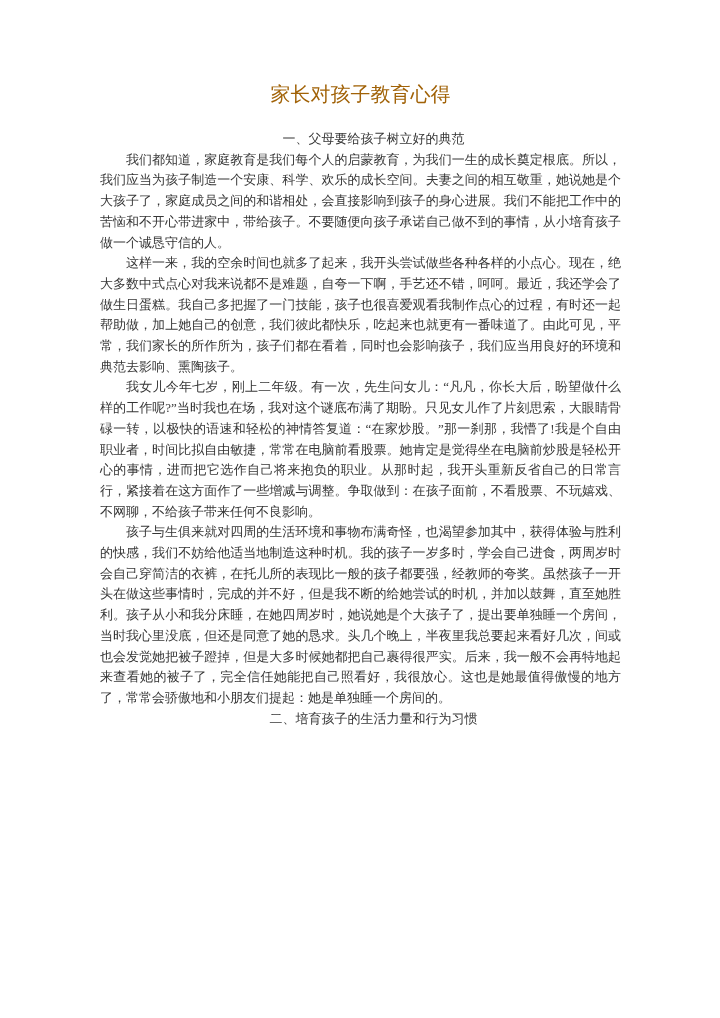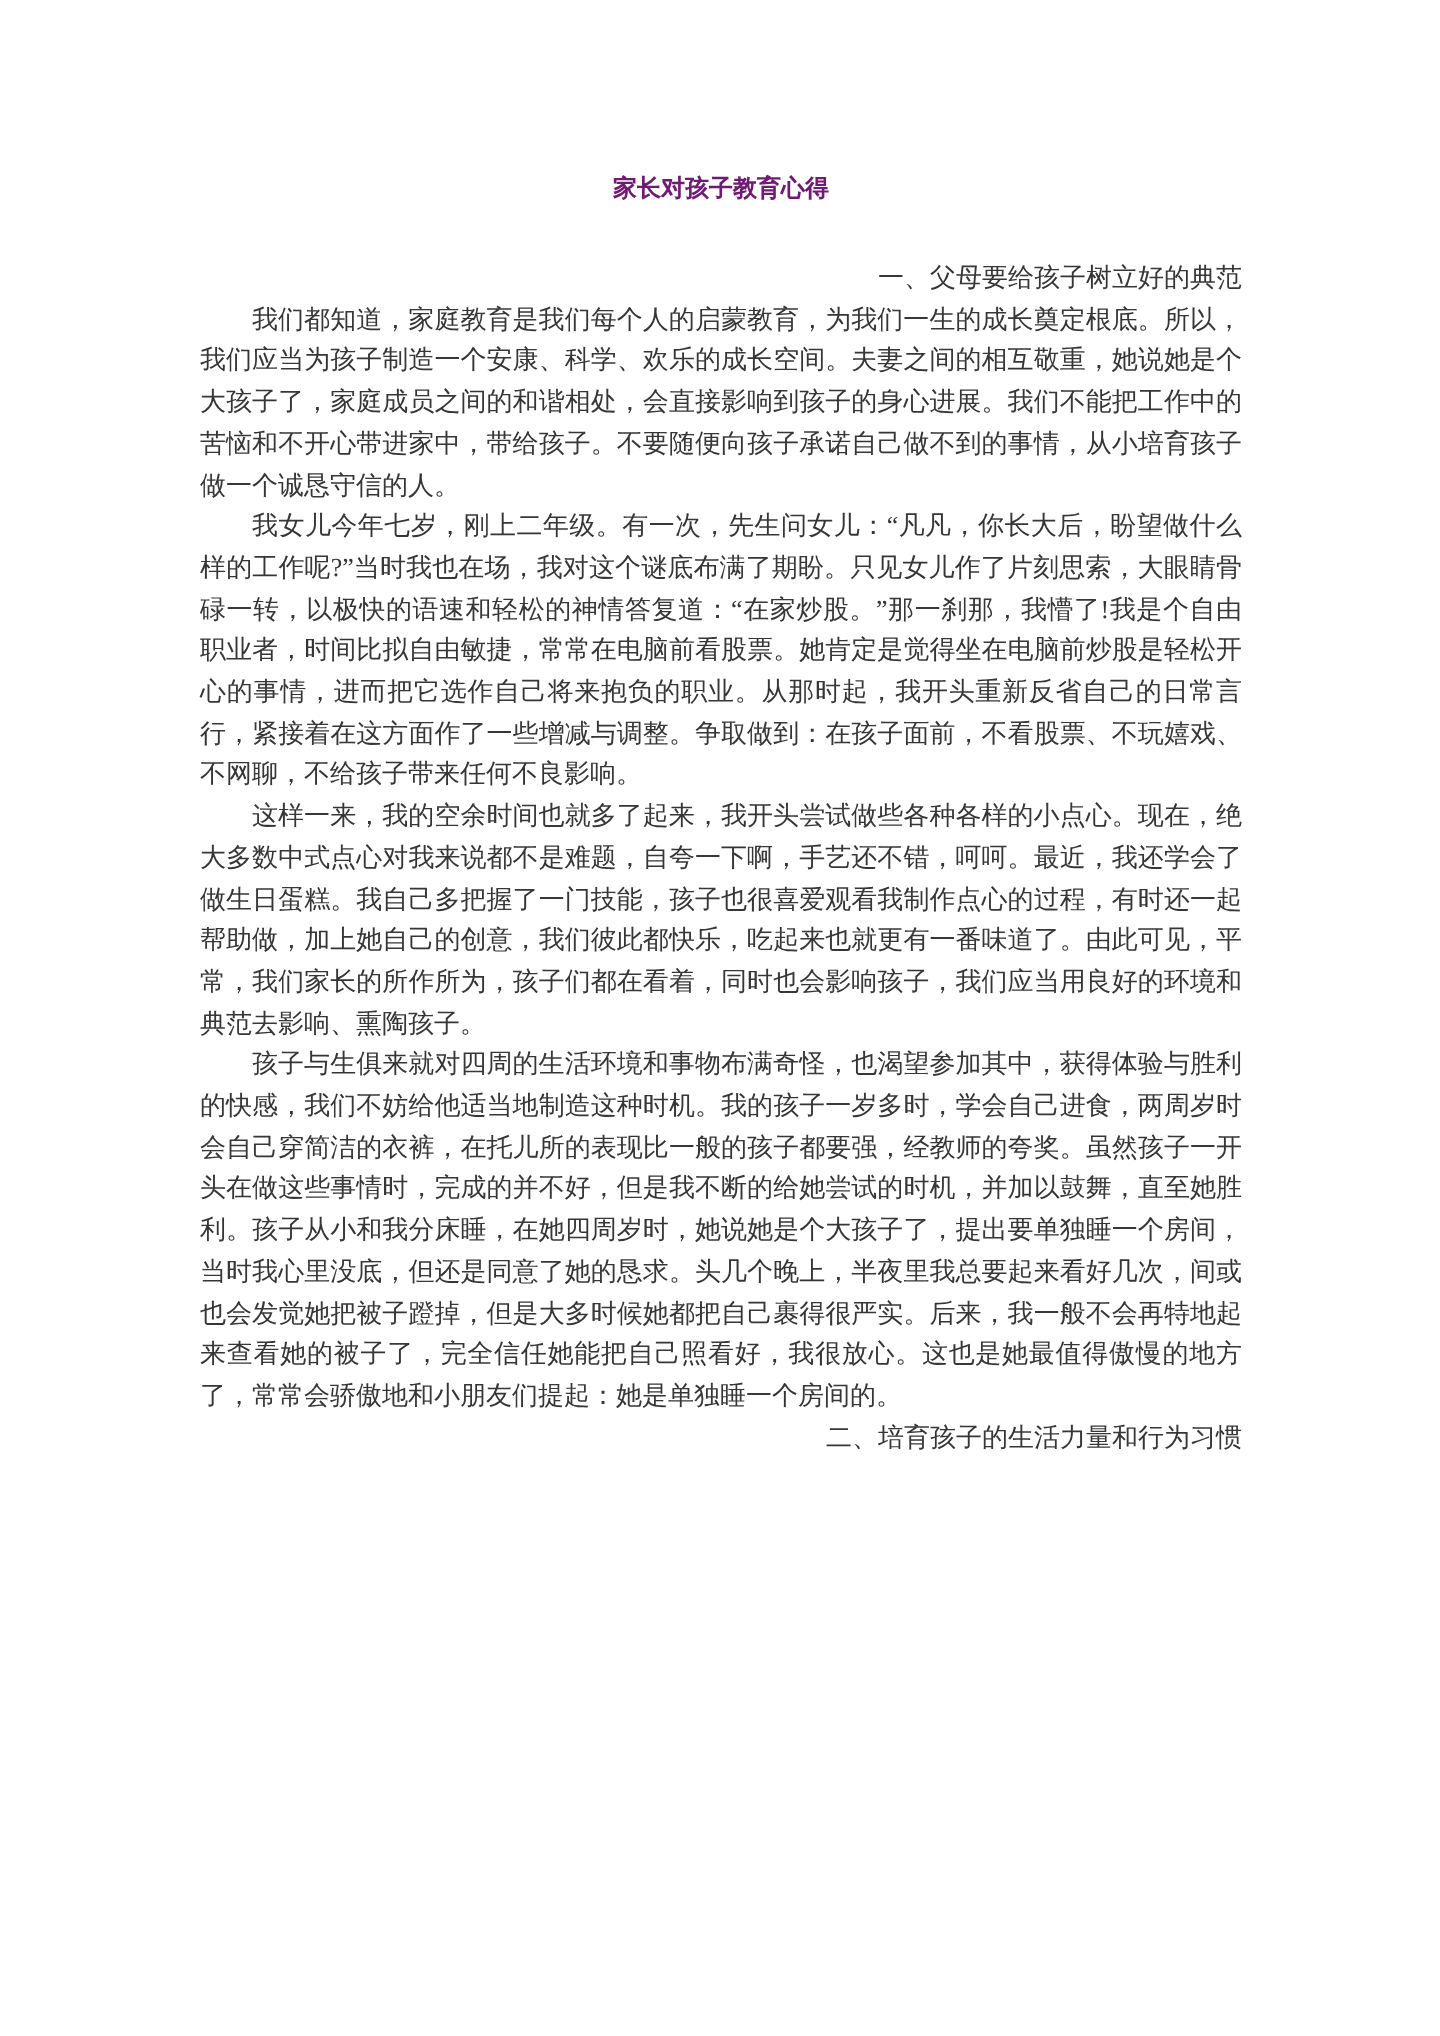--- a/index.html
+++ b/index.html
@@ -14,45 +14,45 @@
     margin: 0 auto;
     background: #ffffff;
     box-sizing: border-box;
     padding: 86px 99px 40px 100px;
     overflow: hidden;
     font-family: "Liberation Serif", "DejaVu Serif", serif;
     color: #363636;
   }
   .doc-title {
     margin: 0 0 26px 0;
-    font-size: 12px;
+    font-size: 20px;
     line-height: 17px;
-    font-weight: bold;
+    font-weight: normal;
     text-align: center;
-    color: #701a75;
+    color: #a16207;
   }
   .doc-body p {
     margin: 0;
     font-size: 13px;
     line-height: 20.7px;
     text-align: justify;
     text-indent: 2em;
     word-break: break-all;
     color: #363636;
   }
   .doc-body p.heading {
-    text-align: right;
+    text-align: center;
   }
 </style>
 </head>
 <body>
 
 <div class="page">
   <h1 class="doc-title">家长对孩子教育心得</h1>
   <main class="doc-body">
       <p class="block heading">一、父母要给孩子树立好的典范</p>
       <p class="block paragraph">我们都知道，家庭教育是我们每个人的启蒙教育，为我们一生的成长奠定根底。所以，我们应当为孩子制造一个安康、科学、欢乐的成长空间。夫妻之间的相互敬重，她说她是个大孩子了，家庭成员之间的和谐相处，会直接影响到孩子的身心进展。我们不能把工作中的苦恼和不开心带进家中，带给孩子。不要随便向孩子承诺自己做不到的事情，从小培育孩子做一个诚恳守信的人。</p>
+      <p class="block paragraph">这样一来，我的空余时间也就多了起来，我开头尝试做些各种各样的小点心。现在，绝大多数中式点心对我来说都不是难题，自夸一下啊，手艺还不错，呵呵。最近，我还学会了做生日蛋糕。我自己多把握了一门技能，孩子也很喜爱观看我制作点心的过程，有时还一起帮助做，加上她自己的创意，我们彼此都快乐，吃起来也就更有一番味道了。由此可见，平常，我们家长的所作所为，孩子们都在看着，同时也会影响孩子，我们应当用良好的环境和典范去影响、熏陶孩子。</p>
       <p class="block paragraph">我女儿今年七岁，刚上二年级。有一次，先生问女儿：“凡凡，你长大后，盼望做什么样的工作呢?”当时我也在场，我对这个谜底布满了期盼。只见女儿作了片刻思索，大眼睛骨碌一转，以极快的语速和轻松的神情答复道：“在家炒股。”那一刹那，我懵了!我是个自由职业者，时间比拟自由敏捷，常常在电脑前看股票。她肯定是觉得坐在电脑前炒股是轻松开心的事情，进而把它选作自己将来抱负的职业。从那时起，我开头重新反省自己的日常言行，紧接着在这方面作了一些增减与调整。争取做到：在孩子面前，不看股票、不玩嬉戏、不网聊，不给孩子带来任何不良影响。</p>
-      <p class="block paragraph">这样一来，我的空余时间也就多了起来，我开头尝试做些各种各样的小点心。现在，绝大多数中式点心对我来说都不是难题，自夸一下啊，手艺还不错，呵呵。最近，我还学会了做生日蛋糕。我自己多把握了一门技能，孩子也很喜爱观看我制作点心的过程，有时还一起帮助做，加上她自己的创意，我们彼此都快乐，吃起来也就更有一番味道了。由此可见，平常，我们家长的所作所为，孩子们都在看着，同时也会影响孩子，我们应当用良好的环境和典范去影响、熏陶孩子。</p>
       <p class="block paragraph">孩子与生俱来就对四周的生活环境和事物布满奇怪，也渴望参加其中，获得体验与胜利的快感，我们不妨给他适当地制造这种时机。我的孩子一岁多时，学会自己进食，两周岁时会自己穿简洁的衣裤，在托儿所的表现比一般的孩子都要强，经教师的夸奖。虽然孩子一开头在做这些事情时，完成的并不好，但是我不断的给她尝试的时机，并加以鼓舞，直至她胜利。孩子从小和我分床睡，在她四周岁时，她说她是个大孩子了，提出要单独睡一个房间，当时我心里没底，但还是同意了她的恳求。头几个晚上，半夜里我总要起来看好几次，间或也会发觉她把被子蹬掉，但是大多时候她都把自己裹得很严实。后来，我一般不会再特地起来查看她的被子了，完全信任她能把自己照看好，我很放心。这也是她最值得傲慢的地方了，常常会骄傲地和小朋友们提起：她是单独睡一个房间的。</p>
       <p class="block heading">二、培育孩子的生活力量和行为习惯</p>
     </main>
 </div>
 
 </body></html>

